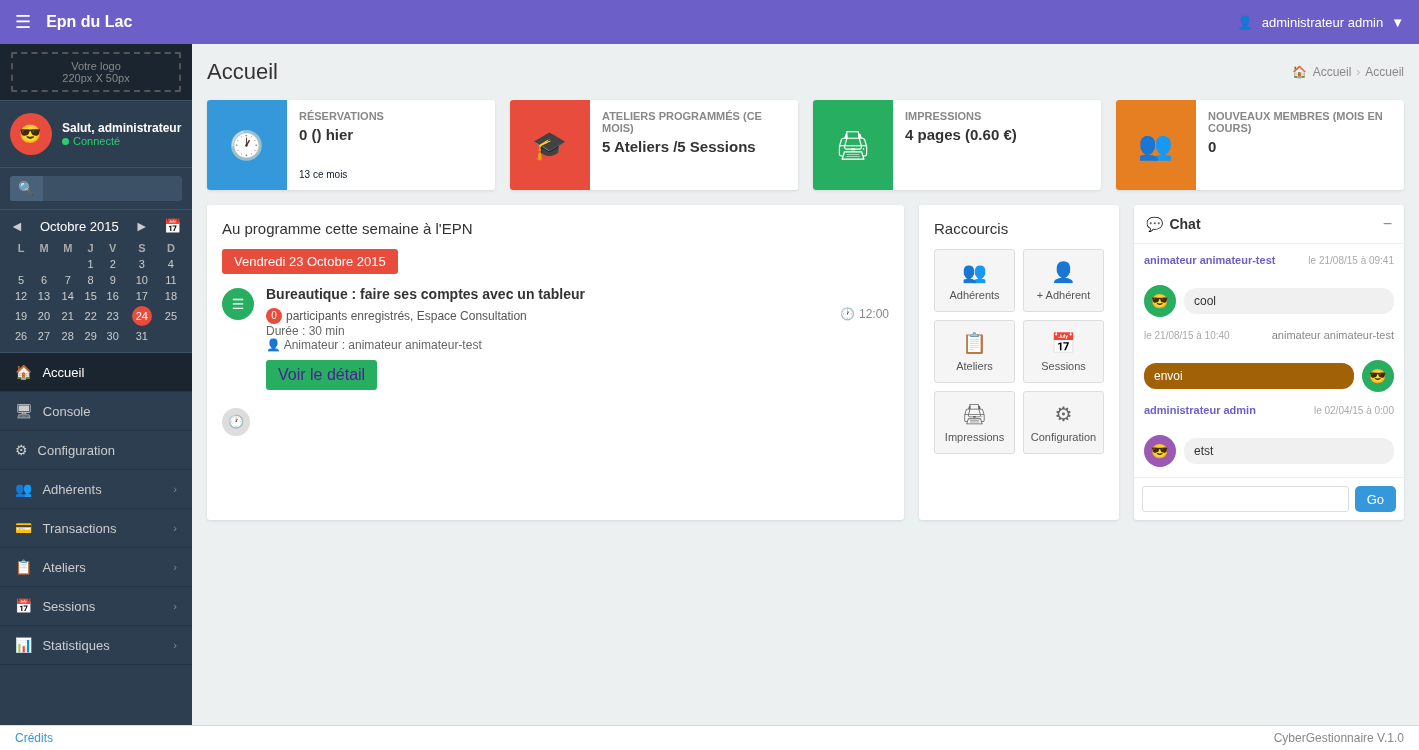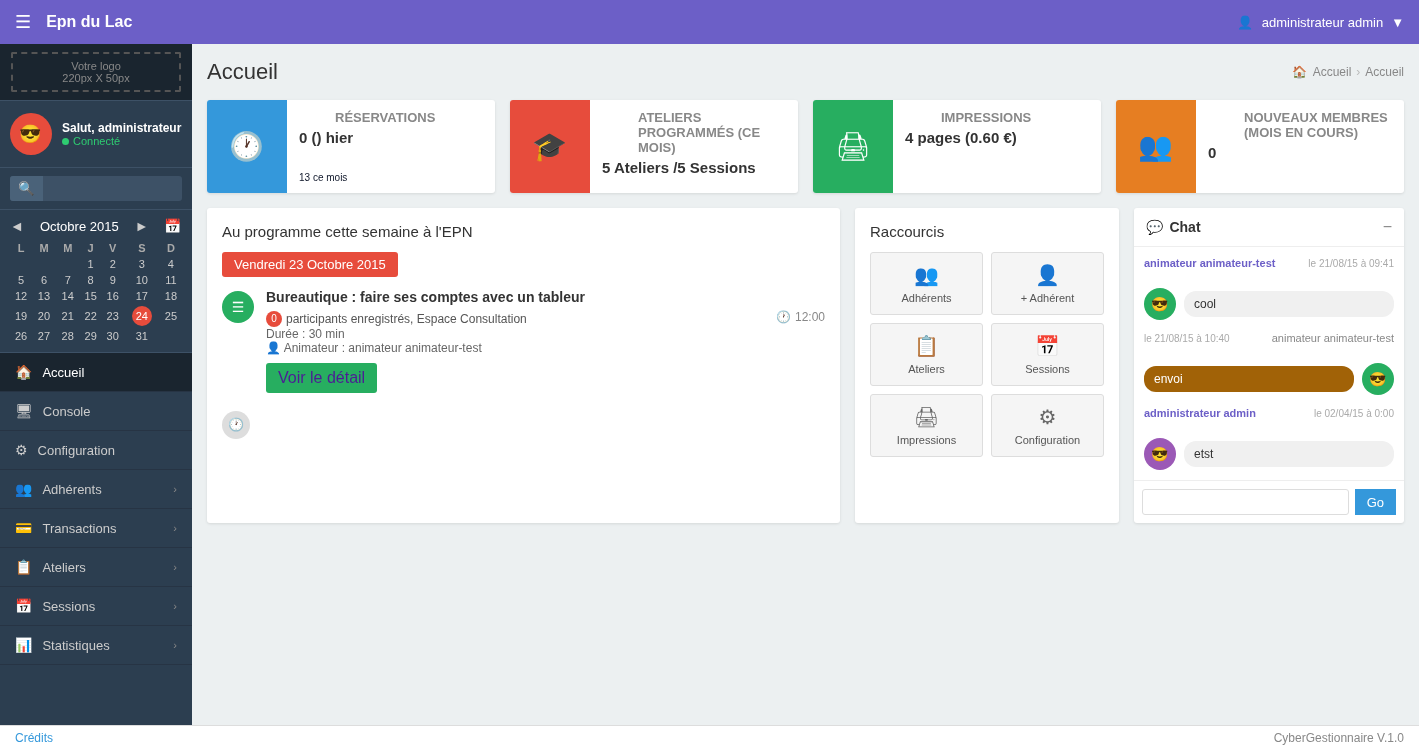--- a/index.html
+++ b/index.html
@@ -156,21 +156,21 @@
     .stat-card-icon {
       width: 80px;
       display: flex;
       align-items: center;
       justify-content: center;
       font-size: 28px;
       color: white;
       flex-shrink: 0;
     }
     .stat-card-body { padding: 10px 12px; }
-    .stat-card-label { font-size: 13px; color: #888; text-transform: uppercase; font-weight: bold; margin-bottom: 4px; margin-left: 36px; }
+    .stat-card-label { font-size: 11px; color: #888; text-transform: uppercase; font-weight: bold; margin-bottom: 4px; }
     .stat-card-value { font-size: 15px; color: #333; font-weight: bold; }
     .stat-card-sub { font-size: 10px; color: #0f172a; margin-top: 26px; }
 
     .bg-blue { background: #3498db; }
     .bg-red { background: #e74c3c; }
     .bg-green { background: #27ae60; }
     .bg-orange { background: #e67e22; }
 
     
     .content-row {
@@ -256,21 +256,21 @@
     }
     .timeline-line {
       display: flex;
       align-items: center;
       gap: 12px;
       padding: 8px 0;
     }
 
     
     .raccourcis-panel {
-      width: 264px;
+      width: 200px;
       background: white;
       border-radius: 3px;
       padding: 15px;
       box-shadow: 0 1px 3px rgba(0,0,0,0.1);
     }
     .raccourcis-title { font-size: 15px; color: #333; margin-bottom: 12px; }
     .shortcut-grid {
       display: grid;
       grid-template-columns: 1fr 1fr;
       gap: 8px;
@@ -347,21 +347,21 @@
       border: 1px solid #ddd;
       border-radius: 3px;
       padding: 5px 8px;
       font-size: 12px;
       outline: none;
     }
     .chat-send-btn {
       background: #3498db;
       color: white;
       border: none;
-      border-radius: 0;
+      border-radius: 5px;
       padding: 5px 12px;
       cursor: pointer;
       font-size: 13px;
     }
 
     
     .footer {
       display: flex;
       justify-content: space-between;
       align-items: center;

